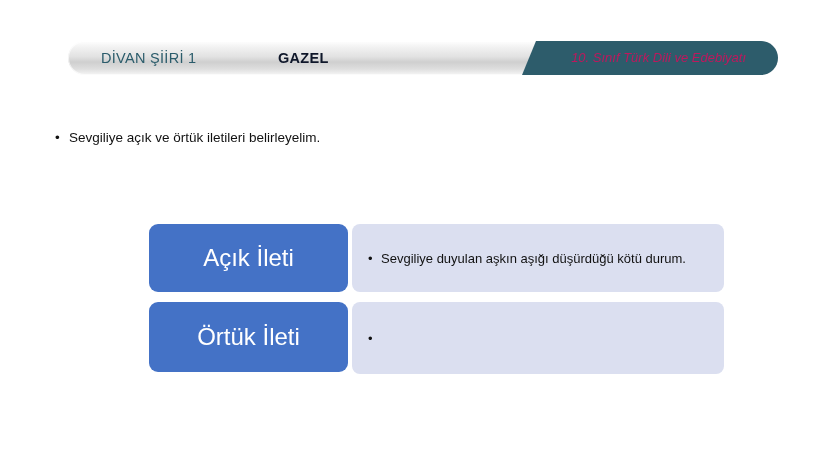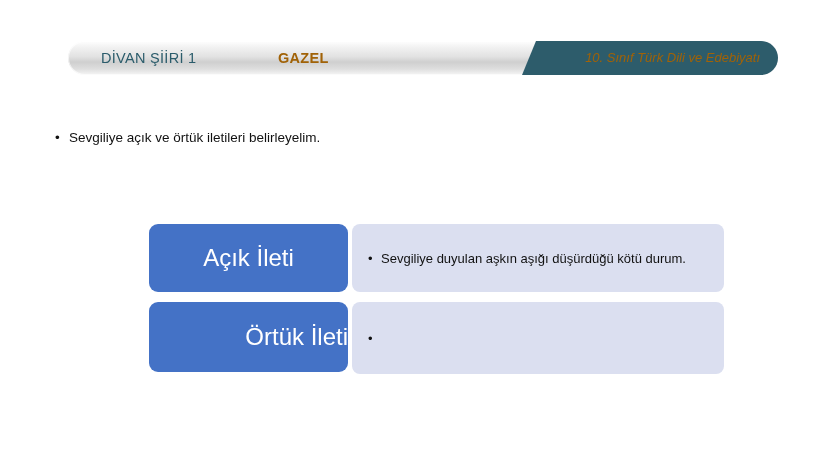--- a/index.html
+++ b/index.html
@@ -60,33 +60,33 @@
     white-space: nowrap;
   }
   .banner-subject {
     position: absolute;
     left: 210px;
     top: 0;
     height: 34px;
     line-height: 34px;
     font-size: 14.5px;
     font-weight: bold;
-    color: #a16207;
+    color: #0f172a;
     letter-spacing: 0.3px;
     white-space: nowrap;
   }
   .banner-course {
     position: absolute;
-    right: 18px;
+    right: 32px;
     top: 0;
     height: 48px;
     line-height: 34px;
     font-size: 13px;
     font-style: italic;
-    color: #a16207;
+    color: #be185d;
     white-space: nowrap;
   }
 
   
   .instruction {
     position: absolute;
     left: 55px;
     top: 128px;
     display: flex;
     align-items: flex-start;
@@ -150,21 +150,20 @@
     z-index: 1;
   }
   .row-2 .row-panel {
     height: 72px;
   }
   .row-2 {
     height: 72px;
   }
   .row-2 .row-label {
     height: 70px;
-    justify-content: flex-end;
   }
   .panel-bullet {
     display: flex;
     align-items: flex-start;
     padding: 0 14px 0 16px;
     font-size: 13px;
     color: #111111;
   }
   .panel-bullet .dot {
     flex: 0 0 13px;

